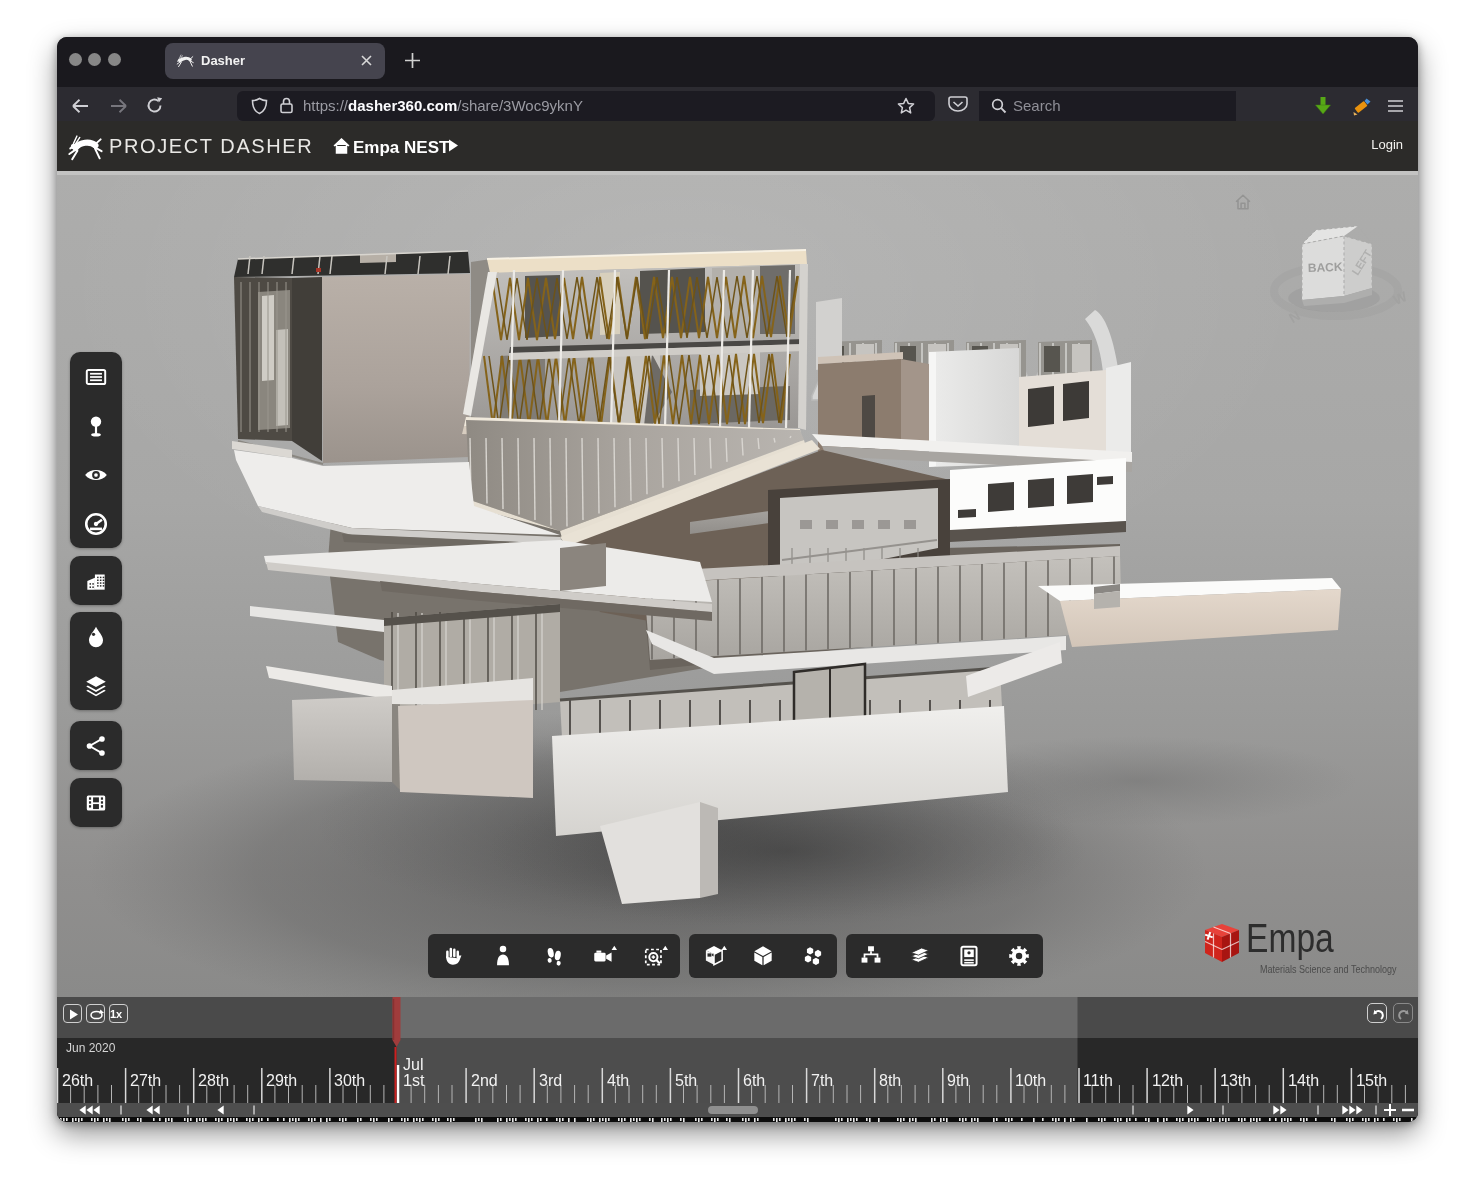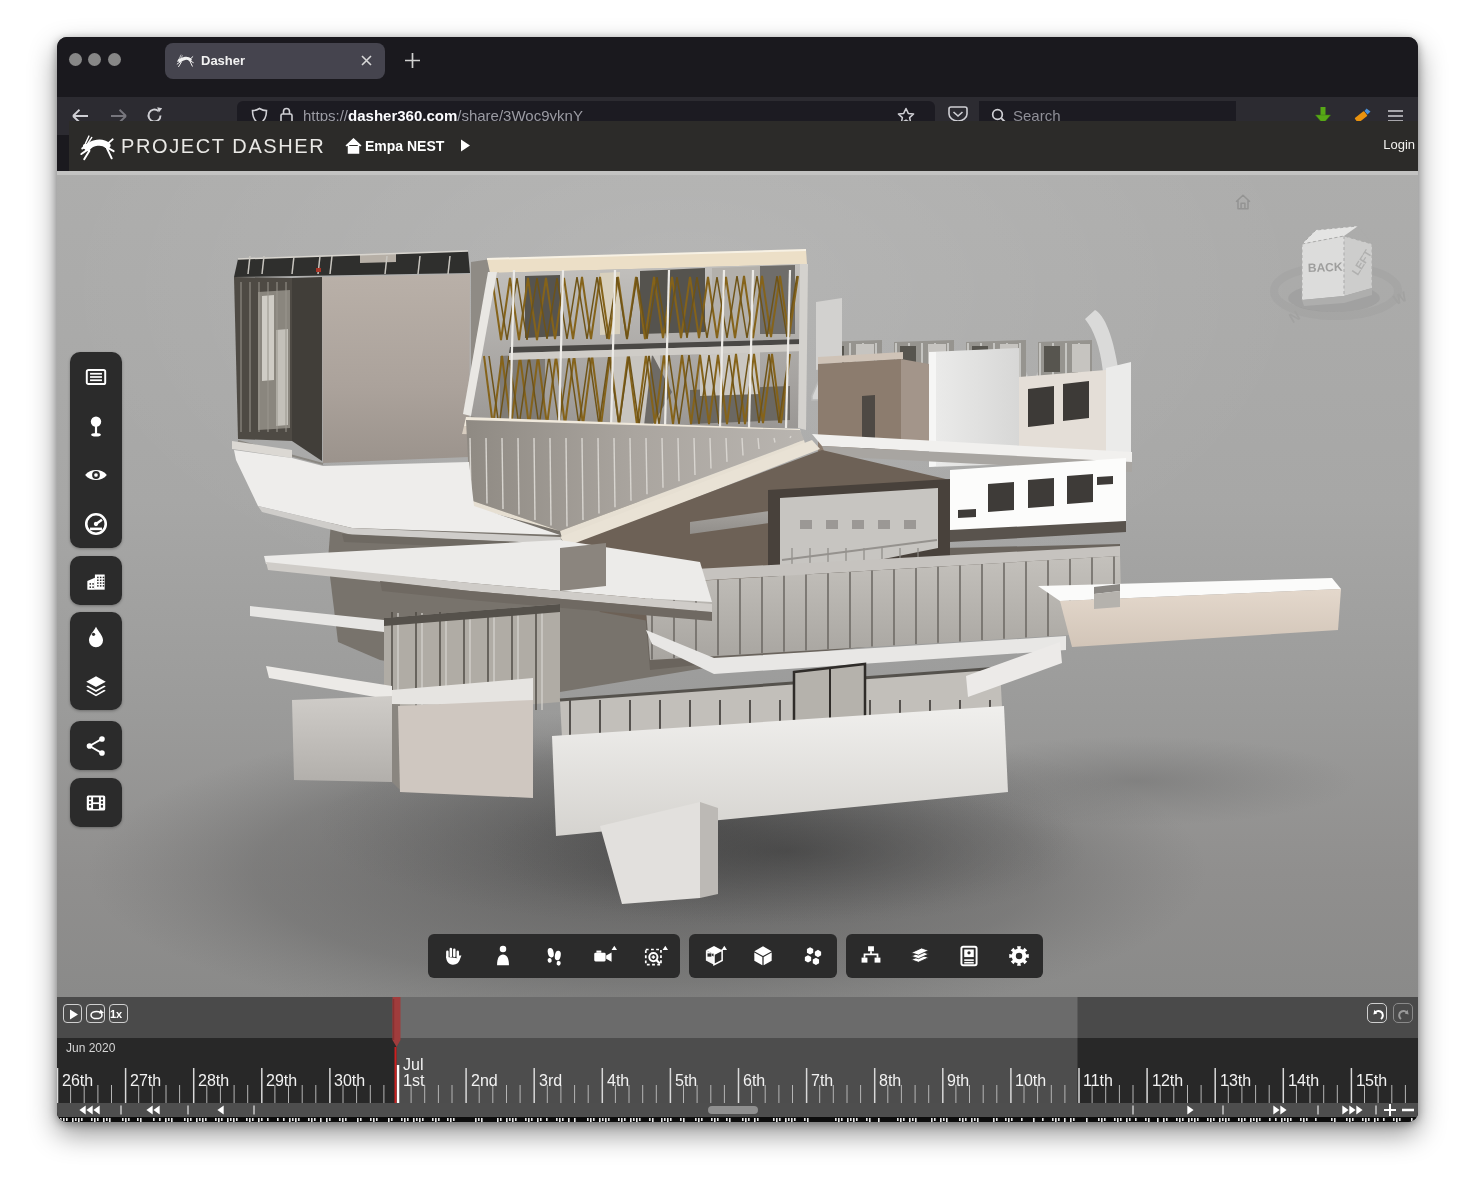--- a/index.html
+++ b/index.html
@@ -1,19 +1,19 @@
 <!DOCTYPE html>
 <html><head><meta charset="utf-8"><style>
 * { margin:0; padding:0; box-sizing:border-box; }
 body { width:1474px; height:1192px; background:#fff; font-family:"Liberation Sans",sans-serif; overflow:hidden; }
 .window { position:absolute; left:57px; top:37px; width:1361px; height:1085px; border-radius:10px; overflow:hidden;
   box-shadow:0 12px 28px rgba(0,0,0,0.42), 0 2px 8px rgba(0,0,0,0.35); background:#1a191e; }
 .tabbar { position:absolute; left:0; top:0; width:100%; height:46px; background:#1a191e; }
-.navbar { position:absolute; left:0; top:60px; width:100%; height:38px; background:#2c2b31; }
-.appbar { position:absolute; left:0; top:84px; width:100%; height:50px; background:#2c2b29;margin-left:12px; }
+.navbar { position:absolute; left:0; top:50px; width:100%; height:38px; background:#2c2b31; }
+.appbar { position:absolute; left:0; top:84px; width:100%; height:50px; background:#2c2b29; }
 .viewport { position:absolute; left:0; top:134px; width:1361px; height:826px; overflow:hidden;
   background:
     radial-gradient(ellipse 900px 500px at 46% 14%, rgba(255,255,255,0.12), rgba(255,255,255,0) 70%),
     linear-gradient(180deg, #adadac 0%, #a7a7a6 40%, #9b9b9a 65%, #908f8e 85%, #8a8a89 100%); }
 .timeline { position:absolute; left:0; top:960px; width:1361px; height:125px; background:#282828; }
 .dot { position:absolute; top:16px; width:13px; height:13px; border-radius:50%; background:#878787; }
 </style></head><body>
 <div class="window">
   <div class="tabbar">
     <div class="dot" style="left:12px"></div>
@@ -94,21 +94,21 @@
             <circle cx="7" cy="18.5" r="2.9" fill="#ffffff" stroke="none"></circle>
             <path d="M3.5,20.5 L6,19" stroke-width="2.2"></path>
             <path d="M6.8,15.5 L10.5,7.5 M9,15.8 L13.5,9" stroke-width="1.5"></path>
             <path d="M9.5,21.5 L2.5,26.5 M11,23 L5.5,32 M28.5,19 L36.5,23.5 M29.5,20.5 L34.5,31 M30.5,15.5 L35.5,11" stroke-width="2.1"></path>
           </g>
         </svg></div>
     <div style="position:absolute;left:52px;top:14px;font-size:20px;letter-spacing:1.6px;color:#e9e8e5;font-weight:400">PROJECT DASHER</div>
     <svg style="position:absolute;left:276px;top:17px" width="17" height="16" viewBox="0 0 17 16">
         <path d="M1,8 L8.5,1 L16,8 M3.5,7 L3.5,15 L13.5,15 L13.5,7" fill="#fff" stroke="#fff" stroke-width="1.5"></path>
       </svg>
-    <div style="position:absolute;left:296px;top:17px;font-size:14px;font-weight:bold;color:#fff">Empa NEST</div>
+    <div style="position:absolute;left:296px;top:17px;font-size:17px;font-weight:bold;color:#fff">Empa NEST</div>
     <svg style="position:absolute;left:390px;top:17px" width="12" height="15" viewBox="0 0 12 15">
         <polygon points="2,1.5 11,7.5 2,13.5" fill="#fff"></polygon>
       </svg>
     <div style="position:absolute;right:15px;top:16px;font-size:13px;color:#f2f1ee">Login</div>
   </div>
   <div class="viewport">
       <div style="position:absolute;left:0;top:0;width:100%;height:4px;background:#c3c3c2"></div>
     <svg width="1361" height="826" viewBox="0 0 1361 826" style="position:absolute;left:0;top:0">
 <defs>
 <radialGradient id="shadow1" cx="50%" cy="50%" r="50%">
@@ -630,20 +630,38 @@
             <line x1="7.6" y1="18.2" x2="16.4" y2="18.2" stroke="#fff" stroke-width="1.5"></line>
           </svg>
         </div>
         <div style="position:absolute;left:148px;top:0;width:49px;height:44px;display:flex;align-items:center;justify-content:center">
           <svg width="26" height="26" viewBox="0 0 24 24">
             <path d="M21.0,10.2 L21.0,13.8 L18.7,13.3 L17.7,15.8 L19.6,17.1 L17.1,19.6 L15.8,17.7 L13.3,18.7 L13.8,21.0 L10.2,21.0 L10.7,18.7 L8.2,17.7 L6.9,19.6 L4.4,17.1 L6.3,15.8 L5.3,13.3 L3.0,13.8 L3.0,10.2 L5.3,10.7 L6.3,8.2 L4.4,6.9 L6.9,4.4 L8.2,6.3 L10.7,5.3 L10.2,3.0 L13.8,3.0 L13.3,5.3 L15.8,6.3 L17.1,4.4 L19.6,6.9 L17.7,8.2 L18.7,10.7 Z" fill="#fff"></path>
             <circle cx="12" cy="12" r="3" fill="#2b2b2b"></circle>
           </svg>
         </div>
       </div>
+    <div style="position:absolute;left:1143px;top:749px;width:210px;height:66px">
+<svg width="44" height="44" viewBox="0 0 44 44" style="position:absolute;left:0;top:2px">
+<polygon points="22,2 39,8 22,15 5,8" fill="#e8423a"></polygon>
+<polygon points="5,8 22,15 22,40 5,31" fill="#d0241c"></polygon>
+<polygon points="39,8 22,15 22,40 39,31" fill="#a81511"></polygon>
+<line x1="13.5" y1="5" x2="30.5" y2="11.5" stroke="#fff" stroke-width="1.2" opacity="0.7"></line>
+<line x1="5" y1="19.5" x2="22" y2="27.5" stroke="#fff" stroke-width="1.2" opacity="0.7"></line>
+<line x1="39" y1="19.5" x2="22" y2="27.5" stroke="#fff" stroke-width="1.2" opacity="0.7"></line>
+<line x1="13.5" y1="11.5" x2="13.5" y2="35.5" stroke="#fff" stroke-width="1.2" opacity="0.7"></line>
+<line x1="30.5" y1="11.5" x2="30.5" y2="35.5" stroke="#fff" stroke-width="1.2" opacity="0.7"></line>
+<g transform="translate(9.2,13.2) scale(1)">
+            <rect x="-1" y="-3.2" width="2" height="8" fill="#fff" transform="rotate(20)"></rect>
+            <rect x="-4" y="-0.2" width="8" height="2" fill="#fff" transform="rotate(20)"></rect>
+          </g>
+</svg>
+<div style="position:absolute;left:46px;top:-4px;font-size:40px;color:#2d2d2d;font-family:'Liberation Sans',sans-serif;transform:scaleX(0.84);transform-origin:left top;white-space:nowrap">Empa</div>
+<div style="position:absolute;left:60px;top:44px;font-size:10px;color:#4c4c4c;font-family:'Liberation Sans',sans-serif;transform:scaleX(0.9);transform-origin:left top;white-space:nowrap">Materials Science and Technology</div>
+</div>
   </div>
   <div class="timeline">
     <svg width="1361" height="125" viewBox="0 0 1361 125" font-family="Liberation Sans, sans-serif" style="position:absolute;left:0;top:0">
         <rect x="0.0" y="0.0" width="1361.0" height="41.0" fill="#4a4a4a"></rect>
 <rect x="339.5" y="0.0" width="681.0" height="41.0" fill="#6b6b6b"></rect>
 <rect x="0.0" y="41.0" width="1361.0" height="65.0" fill="#282828"></rect>
 <rect x="339.5" y="41.0" width="681.0" height="65.0" fill="#4d4d4d"></rect>
 <rect x="0.0" y="106.0" width="1361.0" height="14.0" fill="#4e4e4e"></rect>
 <rect x="0.0" y="120.0" width="1361.0" height="8.0" fill="#0d0d0d"></rect>
 <line x1="0.5" y1="71.0" x2="0.5" y2="106.0" stroke="#d9d9d9" stroke-width="1.5"></line>

